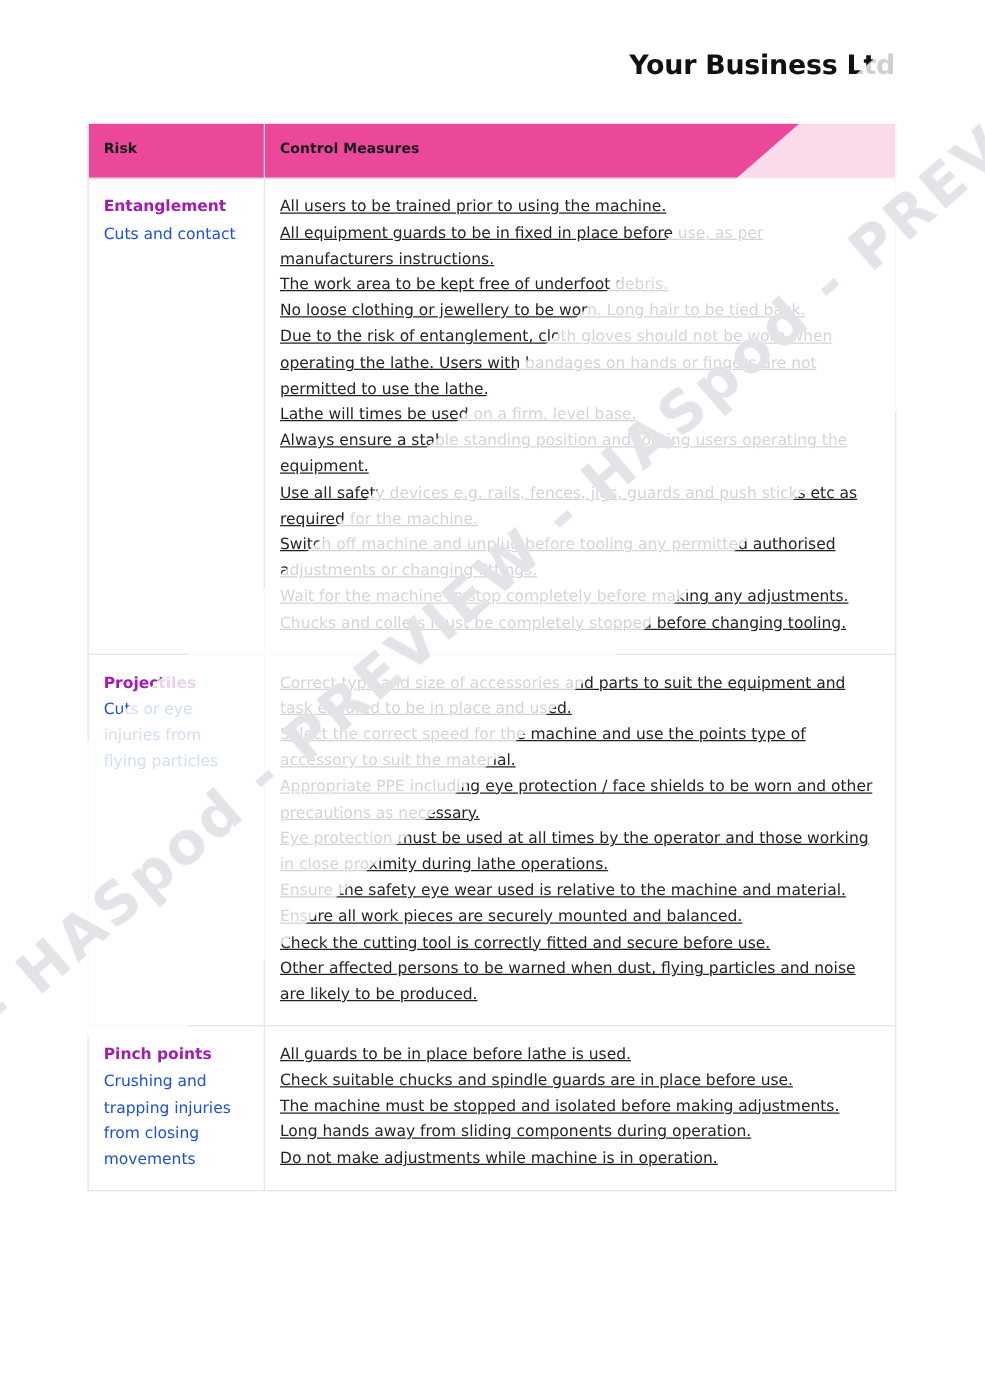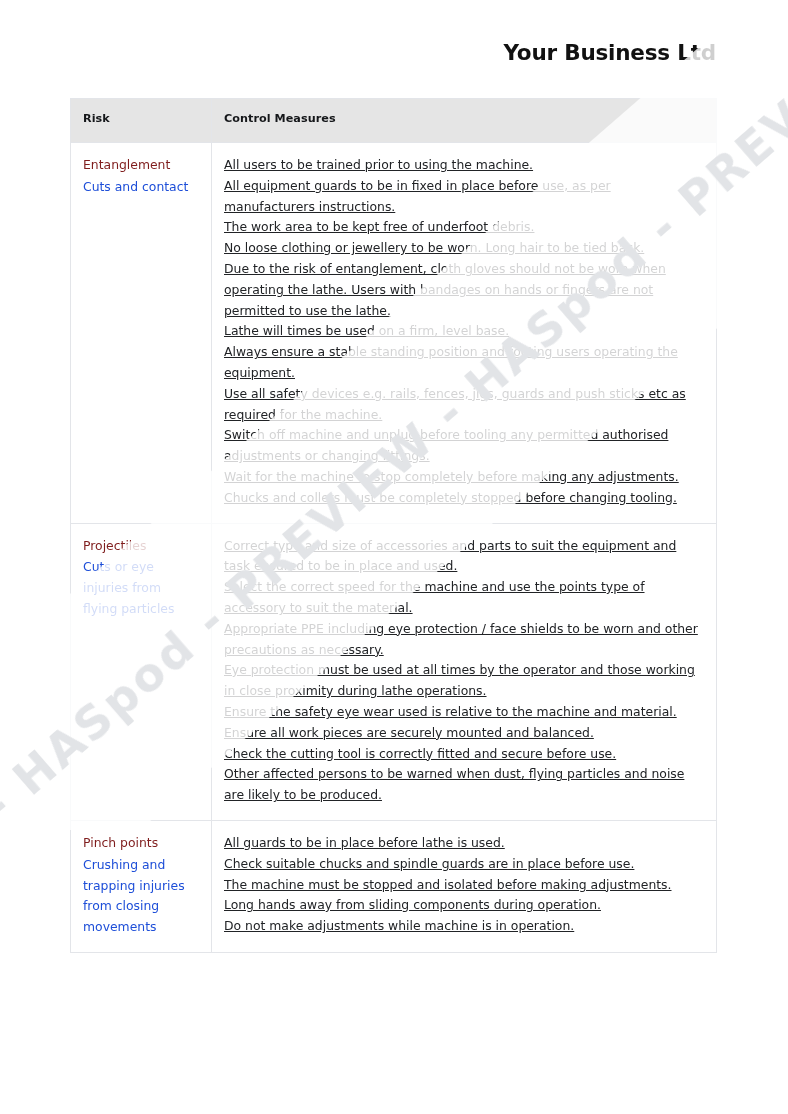--- a/index.html
+++ b/index.html
@@ -46,42 +46,42 @@
     border-collapse: collapse;
     table-layout: fixed;
   }
   .risk-table th,
   .risk-table td {
     border: 1px solid #e3e5e9;
     vertical-align: top;
     text-align: left;
   }
   .risk-table thead th {
-    background: #e5e5e5;
+    background: #ec4899;
     font-size: 11.2px;
     font-weight: 700;
     letter-spacing: 0.05px;
     color: #15171a;
     padding: 13px 12px 14px 12px;
     height: 16px;
   }
   .col-risk   { width: 141px; }
   .col-ctrl   { width: 505px; }
 
   .risk-table tbody td {
     padding: 12px 12px 14px 12px;
     font-size: 12.4px;
     line-height: 20.8px;
     color: #212326;
   }
   td.risk-cell { padding-right: 14px; }
 
   .risk-name {
-    font-weight: 400;
-    color: #7f1d1d;
+    font-weight: 700;
+    color: #a21caf;
     display: block;
     margin-bottom: 1px;
   }
   .risk-desc {
     display: block;
     color: #1d4ed8;
   }
 
   .measure-list {
     margin: 0;

